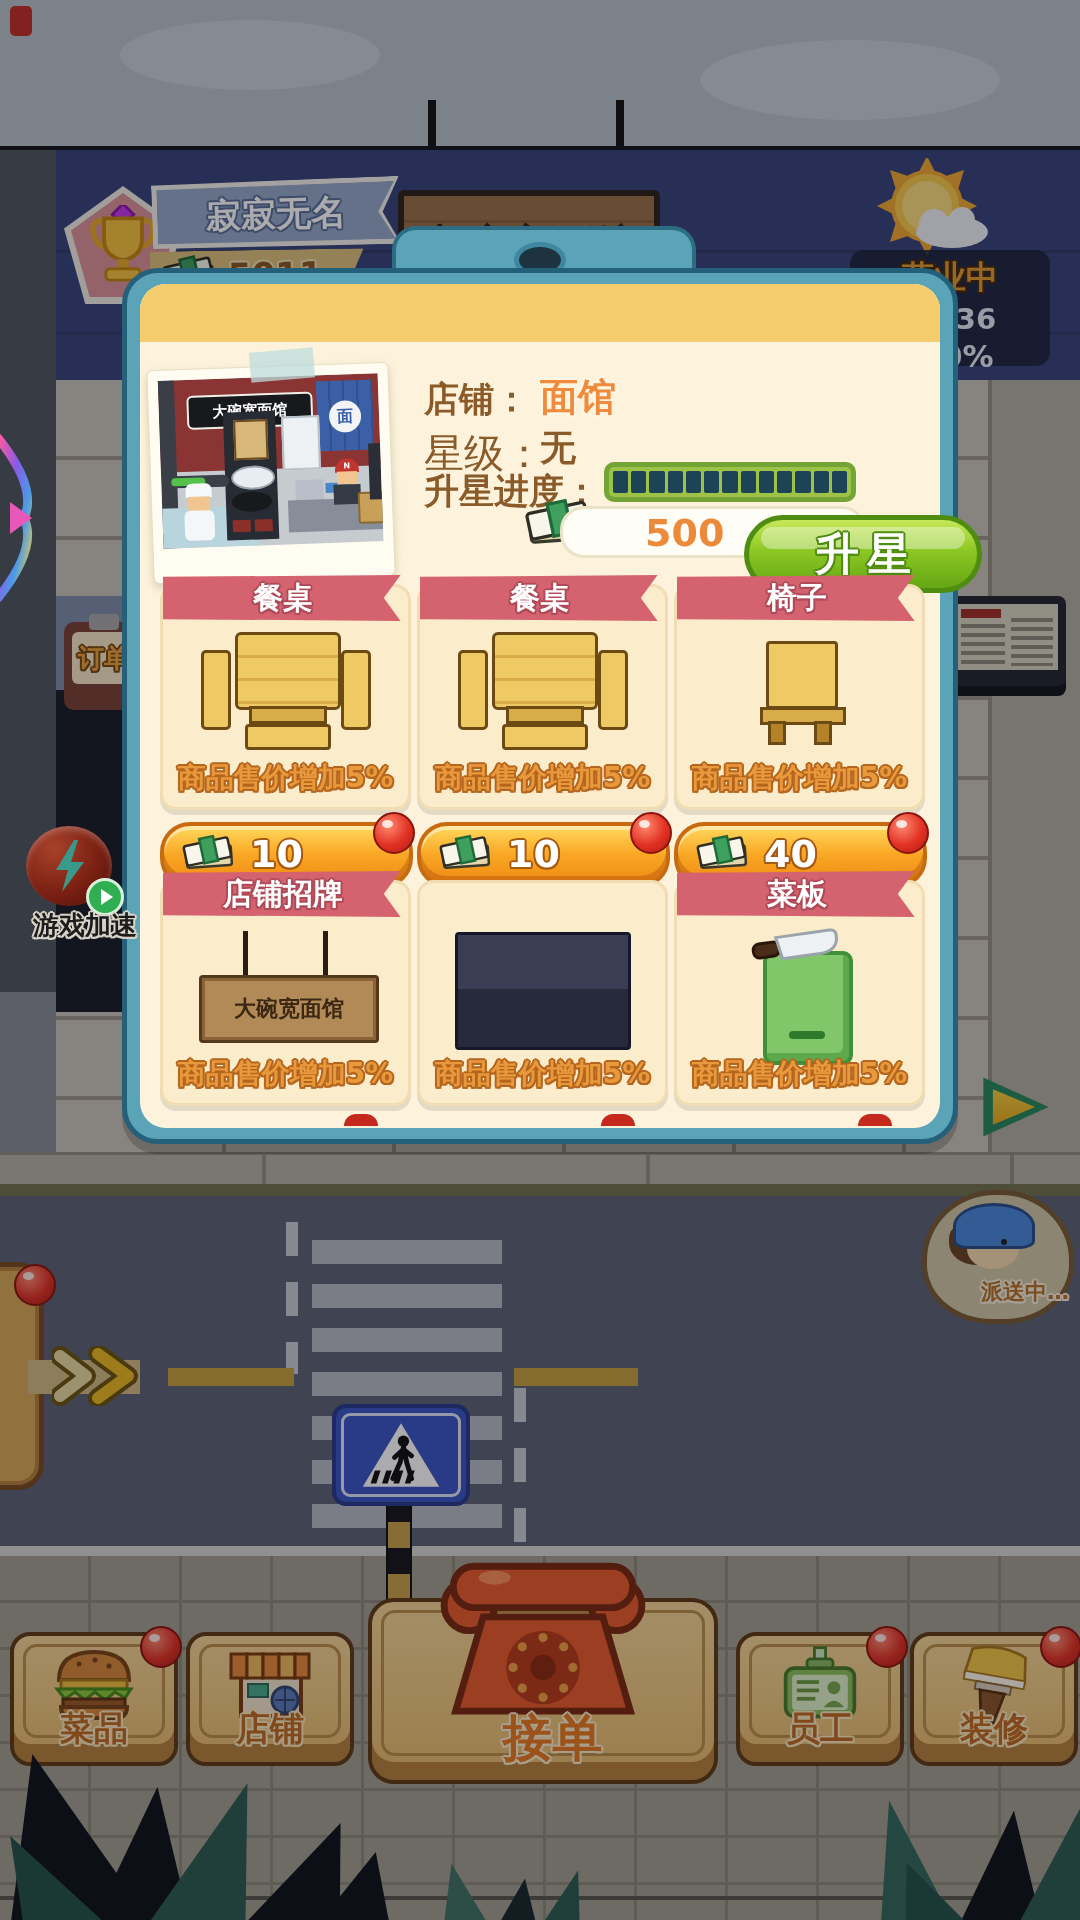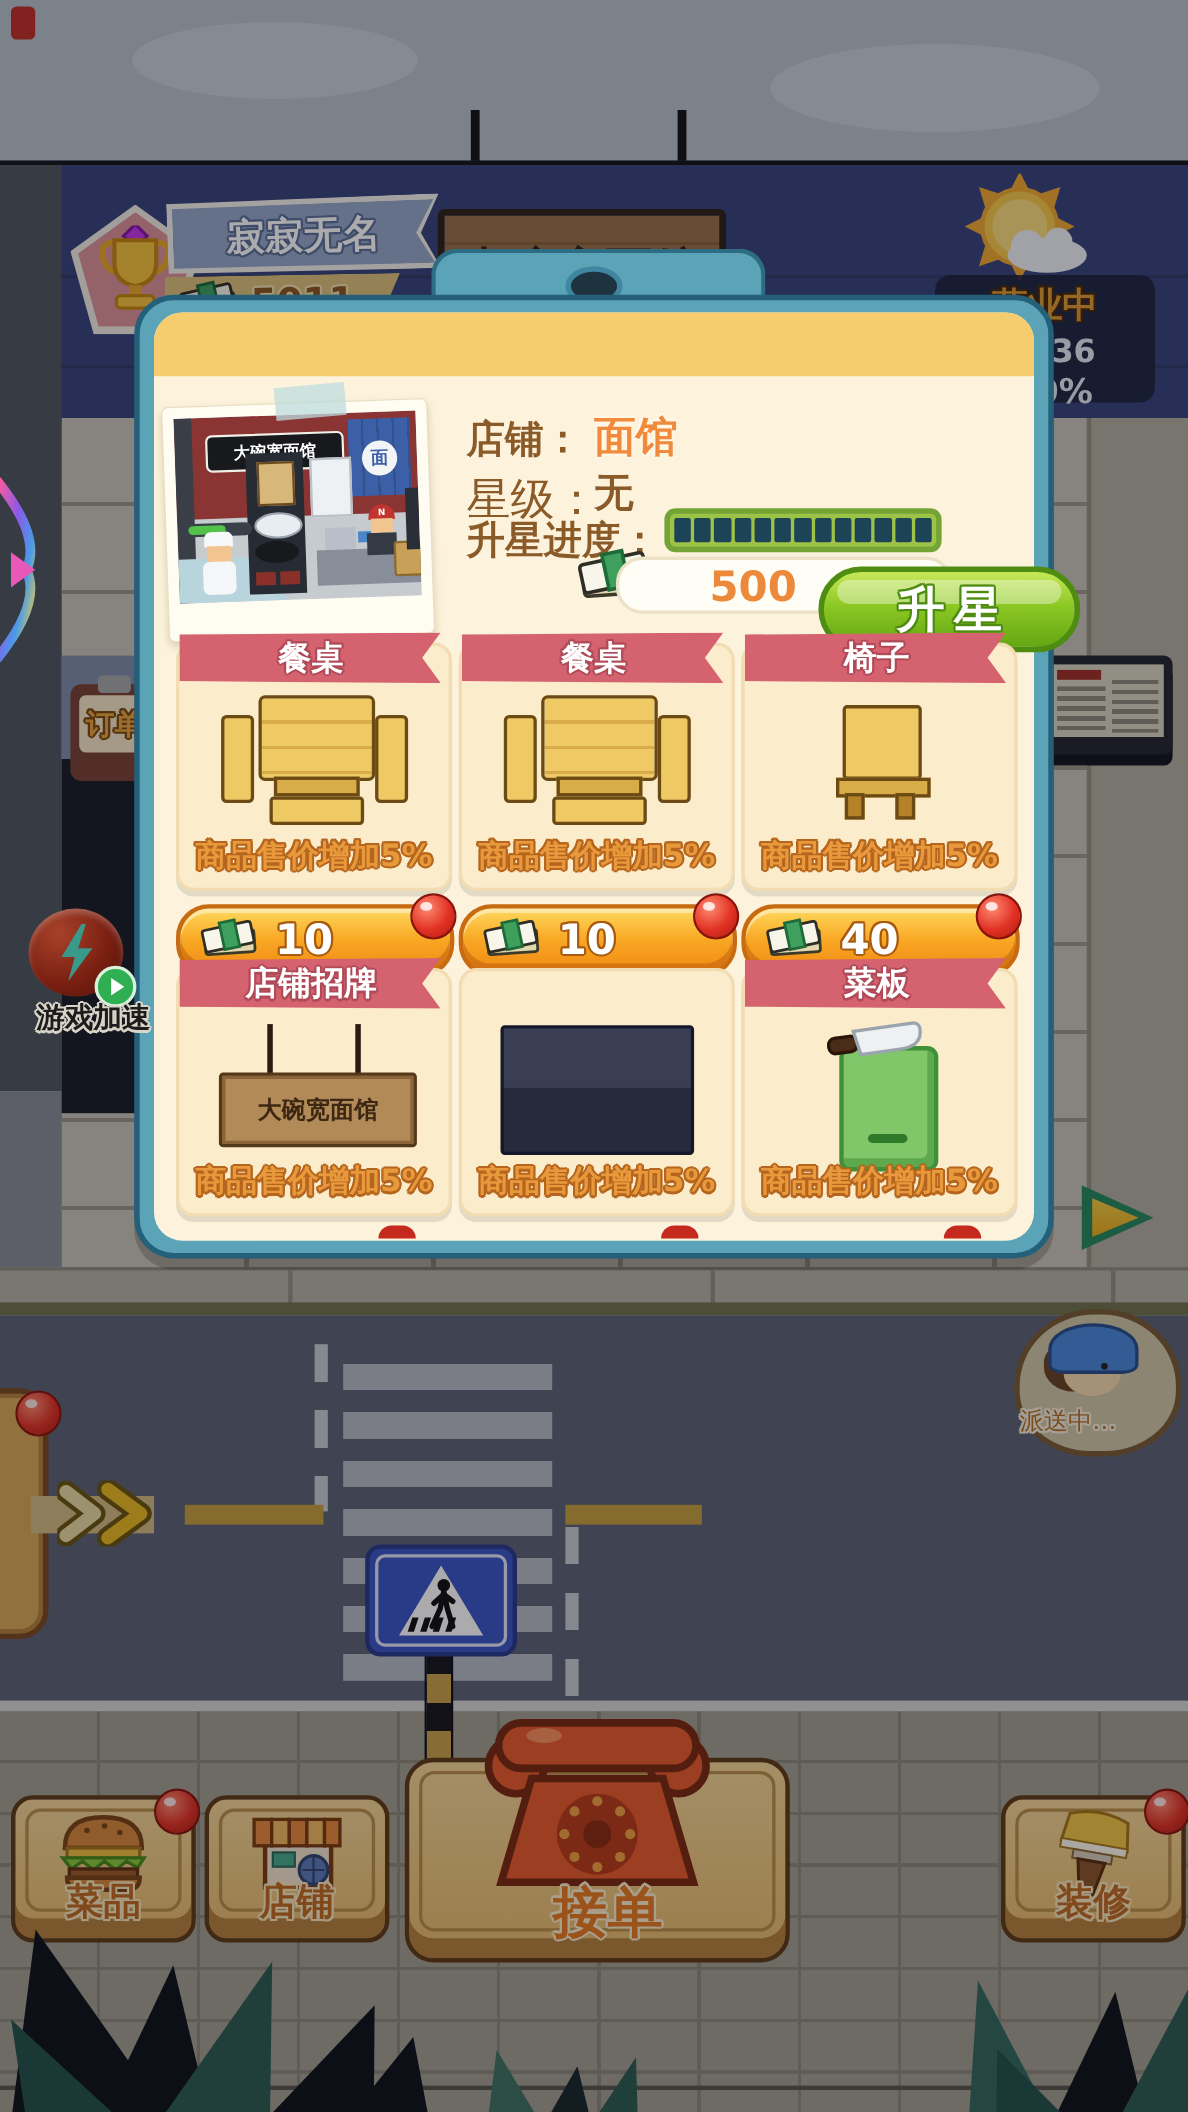--- a/index.html
+++ b/index.html
@@ -225,20 +225,37 @@
           <circle cx="118" cy="84" r="4"></circle>
           <circle cx="82" cy="120" r="4"></circle>
           <circle cx="118" cy="120" r="4"></circle>
       </g>
       <circle cx="100" cy="102" r="11" fill="#8a2a10"></circle>
       <ellipse cx="58" cy="24" rx="14" ry="6" fill="#ff9a6a" opacity=".8"></ellipse>
     </svg>
     <span class="abs ow" style="left:0;right:0;bottom:8px;text-align:center;font-size:50px;font-weight:bold;color:#e87a20;margin-left:19px;--oc:#fbeccb;">接单</span>
   </div>
 
+  <div class="abs wood-btn" style="left:736px;top:1632px;width:160px;height:126px;">
+    <svg class="abs" style="left:33px;top:8px;" width="94" height="78" viewBox="0 0 100 84">
+      <rect x="44" y="4" width="12" height="14" fill="#cfe8c0" stroke="#4a7a28" stroke-width="3"></rect>
+      <rect x="36" y="16" width="28" height="11" rx="4" fill="#8ab860" stroke="#4a7a28" stroke-width="3"></rect>
+      <rect x="13" y="26" width="74" height="52" rx="9" fill="#8cc05a" stroke="#4a7a28" stroke-width="4"></rect>
+      <rect x="20" y="33" width="60" height="38" rx="4" fill="#dff0c8"></rect>
+      <g fill="#6a9a40">
+          <rect x="25" y="39" width="24" height="4"></rect>
+          <rect x="25" y="48" width="24" height="4"></rect>
+          <rect x="25" y="57" width="20" height="4"></rect>
+        </g>
+      <circle cx="65" cy="47" r="7" fill="#7aa84a"></circle>
+      <path d="M54 68 Q65 54 76 68 Z" fill="#7aa84a"></path>
+    </svg>
+    <span class="navlabel ow">员工</span>
+    <div class="badge" style="right:-8px;top:-10px;"></div>
+  </div>
 
   <div class="abs wood-btn" style="left:910px;top:1632px;width:160px;height:126px;">
     <svg class="abs" style="left:35px;top:6px;" width="90" height="84" viewBox="0 0 100 94">
       <g transform="rotate(10 50 45)">
         <path d="M20 12 Q50 0 80 12 L84 40 H16 Z" fill="#f2c544" stroke="#a8761a" stroke-width="3"></path>
         <rect x="16" y="38" width="68" height="9" fill="#fdf8ea" stroke="#a8761a" stroke-width="2"></rect>
         <rect x="30" y="47" width="40" height="9" fill="#d8cab8" stroke="#8a6a3a" stroke-width="2"></rect>
         <path d="M36 56 H64 L57 90 H43 Z" fill="#8a5428" stroke="#5a3010" stroke-width="3"></path>
       </g>
     </svg>
@@ -258,21 +275,21 @@
   <div class="leaf" style="left:848px;top:1798px;width:130px;height:230px;background:#35685c;transform:rotate(-12deg);"></div>
   <div class="leaf" style="left:928px;top:1810px;width:150px;height:210px;background:#0f1318;transform:rotate(6deg);"></div>
   <div class="leaf" style="left:1000px;top:1788px;width:120px;height:240px;background:#2e5b50;transform:rotate(14deg);"></div>
   <div class="leaf" style="left:876px;top:1858px;width:110px;height:130px;background:#24514a;transform:rotate(-22deg);"></div>
 
   <div class="abs" style="left:922px;top:1190px;width:142px;height:124px;background:#cfc5a5;border:5px solid #7a5c33;border-radius:48% 48% 46% 46% / 52% 52% 44% 44%;">
     <div class="abs" style="left:22px;top:26px;width:54px;height:44px;background:#6a4423;border-radius:40% 40% 50% 50%;"></div>
     <div class="abs" style="left:40px;top:34px;width:52px;height:40px;background:#f6d9ab;border-radius:50%;"></div>
     <div class="abs" style="left:26px;top:8px;width:76px;height:40px;background:#4a86d8;border:3px solid #2a4e8a;border-radius:50% 50% 18% 18%;"></div>
     <div class="abs" style="left:74px;top:44px;width:6px;height:6px;background:#222;border-radius:50%;"></div>
-    <span class="abs ow" style="left:0;right:12px;bottom:12px;text-align:left;font-size:22px;font-weight:normal;color:#b5722a;--oc:#f4ecd8;">派送中…</span>
+    <span class="abs ow" style="left:0;right:0;bottom:12px;text-align:right;font-size:22px;font-weight:bold;color:#b5722a;--oc:#f4ecd8;">派送中…</span>
   </div>
 
   <div class="abs" style="left:-36px;top:1262px;width:70px;height:218px;background:#d8a855;border:5px solid #7a4a1e;border-radius:26px;box-shadow:inset 0 0 0 4px #b5803c;"></div>
   <div class="abs badge" style="left:14px;top:1264px;"></div>
   <div class="abs" style="left:28px;top:1360px;width:112px;height:34px;background:#d3ba80;"></div>
   <div class="abs" style="left:52px;top:1346px;width:90px;height:60px;">
     <svg width="90" height="60" viewBox="0 0 90 60">
       <path d="M8 10 L34 30 L8 50" fill="none" stroke="#6b5410" stroke-width="20" stroke-linejoin="round" stroke-linecap="round"></path>
       <path d="M8 10 L34 30 L8 50" fill="none" stroke="#e8d9a0" stroke-width="12" stroke-linejoin="round" stroke-linecap="round"></path>
       <path d="M46 8 L76 30 L46 52" fill="none" stroke="#6b5410" stroke-width="20" stroke-linejoin="round" stroke-linecap="round"></path>

